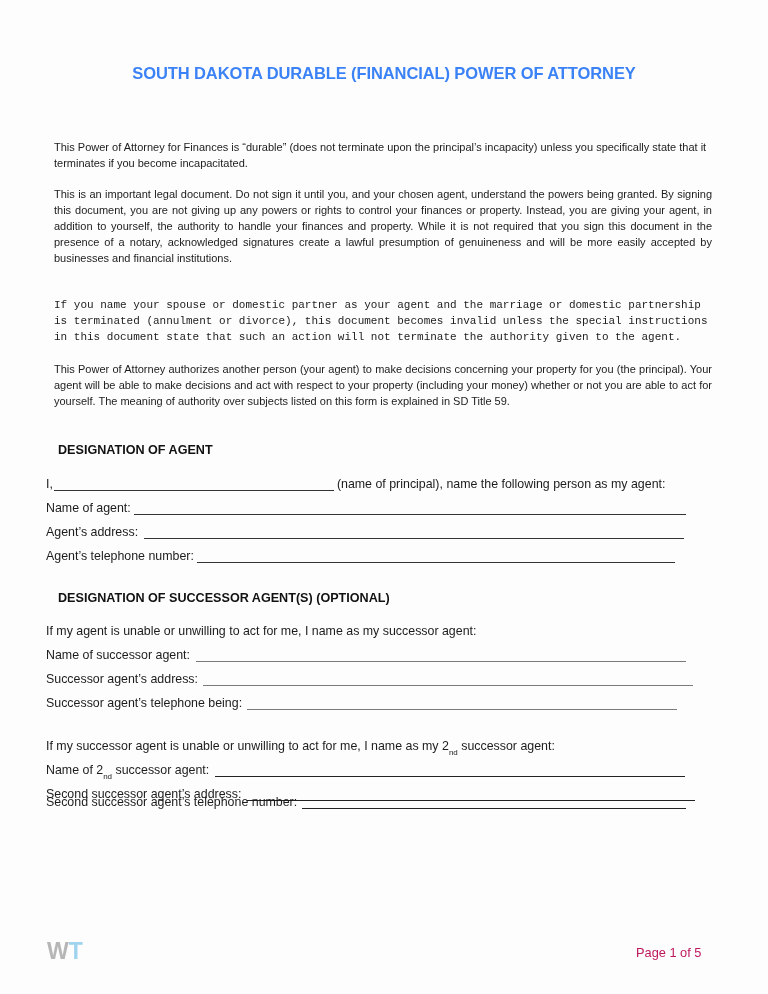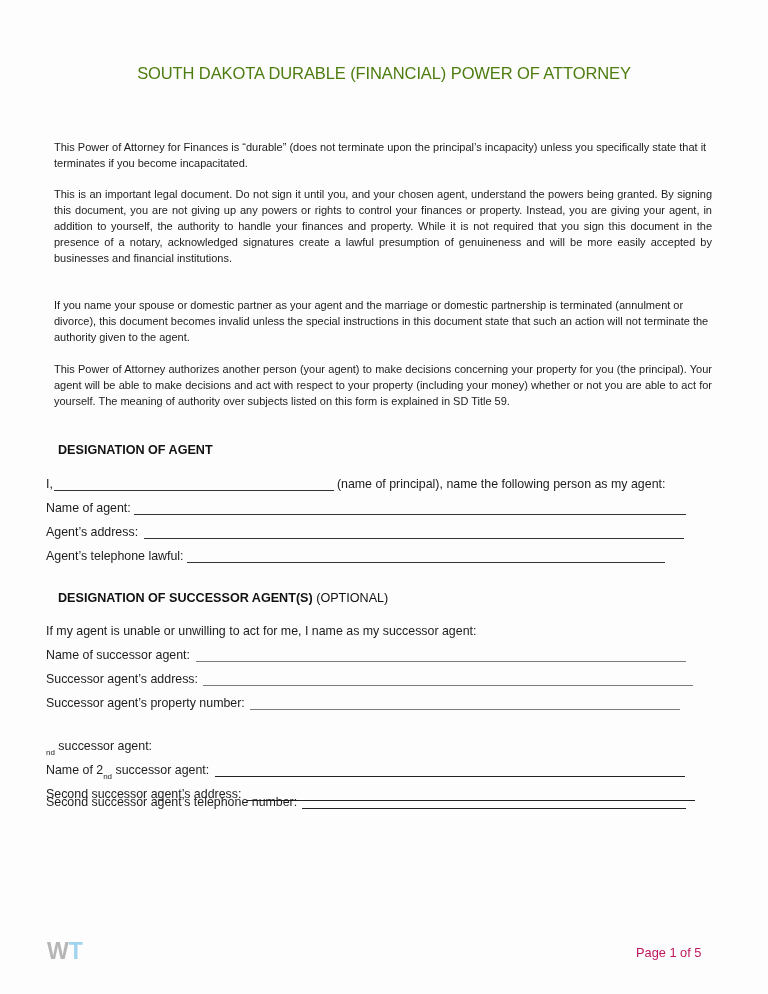--- a/index.html
+++ b/index.html
@@ -3,31 +3,31 @@
 <meta charset="utf-8">
 <style>
   html, body { margin: 0; padding: 0; }
   body {
     width: 768px; height: 994px; background: #ffffff; position: relative; overflow: hidden;
     font-family: "Liberation Sans", sans-serif; color: #1a1a1a;
   }
   .page { position: absolute; left: 0; top: 0; width: 768px; height: 994px; background: #fdfdfd; }
   .title {
     position: absolute; top: 64px; left: 0; width: 768px; text-align: center;
-    font-weight: normal; font-size: 16.5px; letter-spacing: -0.1px; color: #4d7c0f;
+    font-weight: bold; font-size: 16.5px; letter-spacing: -0.1px; color: #3b82f6;
   }
   .para {
     position: absolute; left: 54px; width: 658px; font-size: 11px; line-height: 16px; color: #1c1c1c;
     margin: 0;
   }
   .para.justify { text-align: justify; text-align-last: left; }
   .heading {
     position: absolute; left: 46px; font-size: 12.6px; font-weight: bold; color: #111; padding-left: 12px;
   }
-  .heading .normal { font-weight: normal; }
+  .heading .normal { font-weight: bold; }
   .row {
     position: absolute; left: 46px; font-size: 12.4px; color: #1c1c1c; white-space: nowrap;
     display: flex; align-items: flex-end; height: 16px;
   }
   .line { display: inline-block; border-bottom: 1px solid #333; height: 12px; margin-left: 3px; margin-right: 3px; }
   .line.gray { border-bottom: 1.5px solid #7a7a7a; }
   .line.dark { border-bottom: 1px solid #222; }
   sup { font-size: 8px; vertical-align: 5px; line-height: 0; }
   .logo { position: absolute; left: 47px; top: 938px; font-weight: bold; font-size: 23px; letter-spacing: 0px; }
   .logo .w { color: #b6b6b6; }
@@ -36,21 +36,21 @@
 </style>
 </head>
 <body>
 
 <div class="page">
 
   <div class="title">SOUTH DAKOTA DURABLE (FINANCIAL) POWER OF ATTORNEY</div>
 
   <p class="para" style="top:139px;">This Power of Attorney for Finances is “durable” (does not terminate upon the principal’s incapacity) unless you specifically state that it terminates if you become incapacitated.</p>
   <p class="para justify" style="top:186px;">This is an important legal document. Do not sign it until you, and your chosen agent, understand the powers being granted. By signing this document, you are not giving up any powers or rights to control your finances or property. Instead, you are giving your agent, in addition to yourself, the authority to handle your finances and property. While it is not required that you sign this document in the presence of a notary, acknowledged signatures create a lawful presumption of genuineness and will be more easily accepted by businesses and financial institutions.</p>
-  <p class="para" style="top:297px;">If you name your spouse or domestic partner as your agent and the marriage or domestic partnership is terminated (annulment or divorce), this document becomes invalid unless the special instructions in this document state that such an action will not terminate the authority given to the agent.</p>
+  <p class="para" style="top:297px;font-family:Liberation Mono, monospace;">If you name your spouse or domestic partner as your agent and the marriage or domestic partnership is terminated (annulment or divorce), this document becomes invalid unless the special instructions in this document state that such an action will not terminate the authority given to the agent.</p>
   <p class="para justify" style="top:361px;">This Power of Attorney authorizes another person (your agent) to make decisions concerning your property for you (the principal). Your agent will be able to make decisions and act with respect to your property (including your money) whether or not you are able to act for yourself. The meaning of authority over subjects listed on this form is explained in SD Title 59.</p>
 
   <div class="heading" style="top:443px;">DESIGNATION OF AGENT</div>
 
   <div class="row" style="top:475px;">
     <span>I,</span>
     <span class="line" style="width:280px; margin-left:1px;"></span>
     <span>(name of principal), name the following person as my agent:</span>
   </div>
 
@@ -58,21 +58,21 @@
     <span>Name of agent:</span>
     <span class="line" style="width:552px;"></span>
   </div>
 
   <div class="row" style="top:523px;">
     <span>Agent’s address:</span>
     <span class="line" style="width:540px; margin-left:6px;"></span>
   </div>
 
   <div class="row" style="top:547px;">
-    <span>Agent’s telephone lawful:</span>
+    <span>Agent’s telephone number:</span>
     <span class="line" style="width:478px;"></span>
   </div>
 
   <div class="heading" style="top:591px;">
     <span>DESIGNATION OF SUCCESSOR AGENT(S)</span>
     <span class="normal">(OPTIONAL)</span>
   </div>
 
   <div class="row" style="top:646px;">
     <span>Name of successor agent:</span>
@@ -80,25 +80,26 @@
   </div>
 
   <div class="row" style="top:622px;">If my agent is unable or unwilling to act for me, I name as my successor agent:</div>
 
   <div class="row" style="top:670px;">
     <span>Successor agent’s address:</span>
     <span class="line gray" style="width:490px; margin-left:5px;"></span>
   </div>
 
   <div class="row" style="top:694px;">
-    <span>Successor agent’s property number:</span>
+    <span>Successor agent’s telephone being:</span>
     <span class="line gray" style="width:430px; margin-left:5px;"></span>
   </div>
 
   <div class="row" style="top:737px;">
+    <span>If my successor agent is unable or unwilling to act for me, I name as my 2</span>
       <sup>nd</sup>
       <span style="white-space:pre;"> successor agent:</span>
   </div>
 
   <div class="row" style="top:761px;">
     <span>Name of 2</span>
       <sup>nd</sup>
       <span style="white-space:pre;"> successor agent:</span>
     <span class="line dark" style="width:470px; margin-left:6px;"></span>
   </div>

